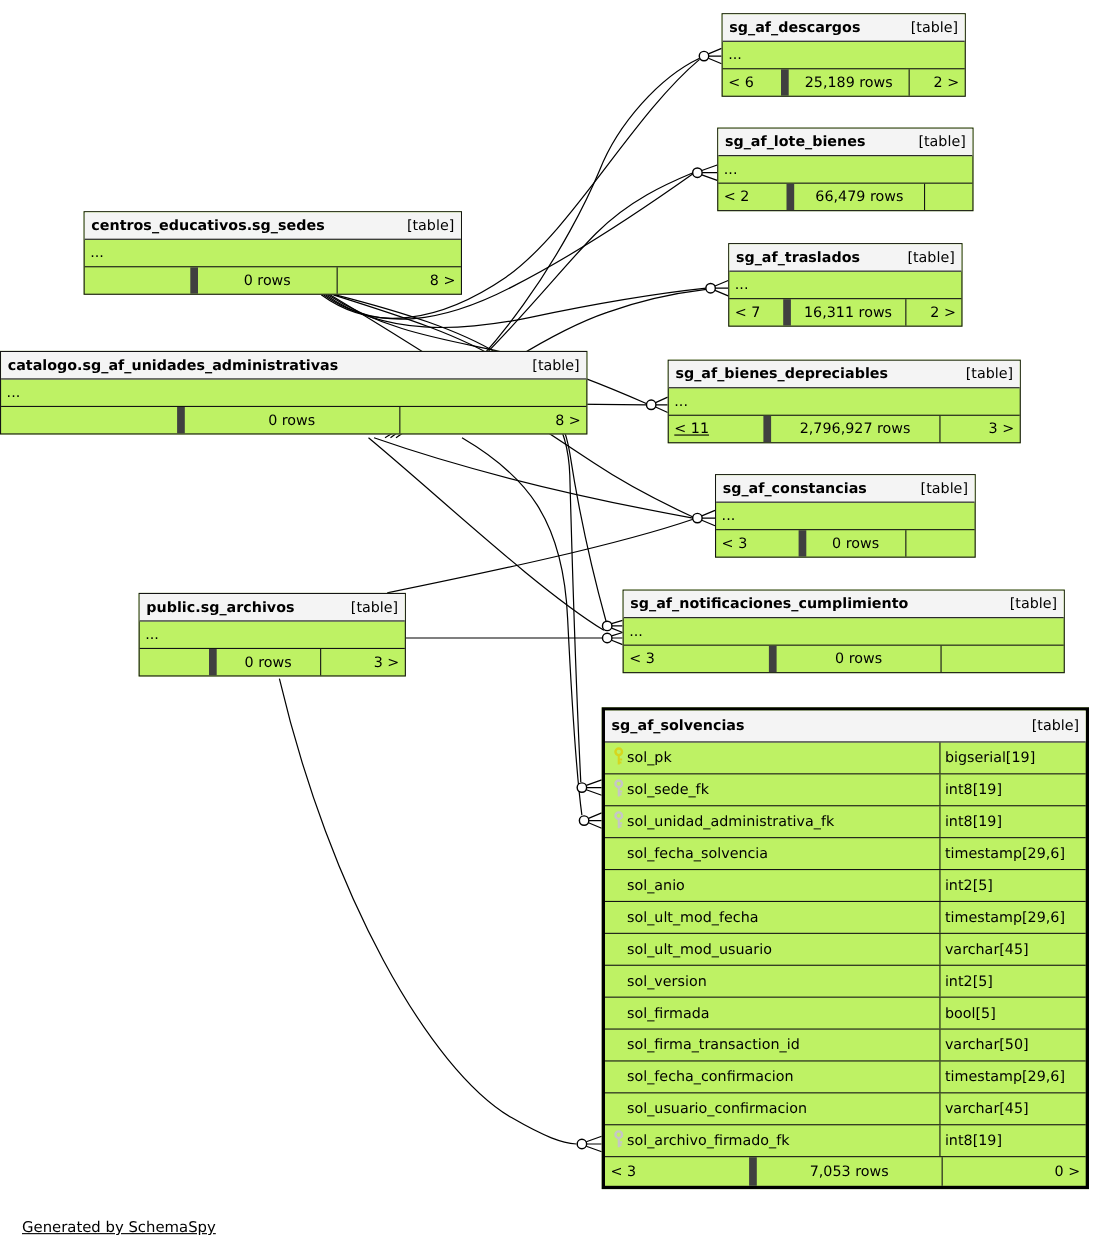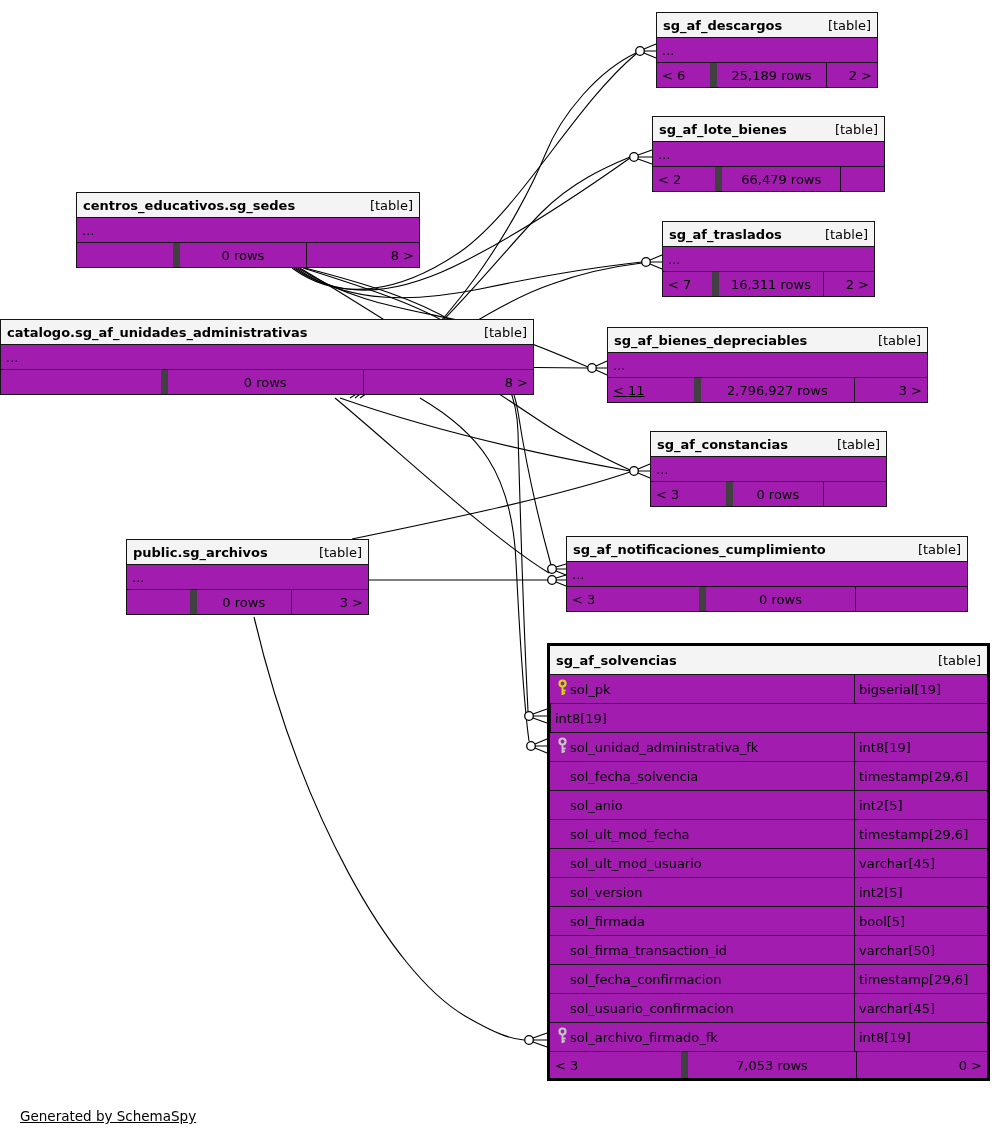--- a/index.html
+++ b/index.html
@@ -3,21 +3,21 @@
 <meta charset="utf-8">
 <style>
   html,body{margin:0;padding:0;background:#ffffff;}
   body{font-family:"DejaVu Sans","Liberation Sans",sans-serif;font-size:13px;color:#000;}
   #canvas{position:relative;width:1008px;height:1137px;background:#fff;overflow:hidden;}
   svg.connectors{position:absolute;left:0;top:0;z-index:0;}
   .rel{stroke:#000;stroke-width:1.1;fill:none;}
   .cf{stroke:#000;stroke-width:1.1;fill:none;}
   .dot{fill:#fff;stroke:#000;stroke-width:1.3;}
 
-  .tbl{position:absolute;z-index:1;background:#a21caf;border:1px solid #141414;box-sizing:border-box;}
+  .tbl{position:absolute;z-index:1;background:#bef264;border:1px solid #141414;box-sizing:border-box;}
   .tbl-title{display:flex;justify-content:space-between;align-items:center;height:25px;
              background:#f4f4f4;border-bottom:1px solid #141414;padding:0 6px;box-sizing:border-box;}
   .tname{font-weight:bold;white-space:nowrap;}
   .ttag{white-space:nowrap;padding-left:14px;}
   .tbl-mid{height:25px;border-bottom:1px solid #141414;box-sizing:border-box;
            display:flex;align-items:center;padding:0 5px;}
   .tbl-footer{display:flex;height:24px;box-sizing:border-box;}
   .fcell{display:flex;align-items:center;box-sizing:border-box;padding:0 5px;white-space:nowrap;}
   .fcell.mid{border-left:7px solid #404040;justify-content:center;}
   .fcell.right{border-left:1px solid #141414;justify-content:flex-end;}
@@ -232,20 +232,29 @@
             <span class="key pk"><svg width="11" height="17" viewBox="0 0 11 17">
                 <circle cx="5.5" cy="4.5" r="3" fill="none" stroke="currentColor" stroke-width="2.2"></circle>
                 <path d="M5.5 7.5 V16 M5.5 11.5 H8.6 M5.5 14.2 H8" stroke="currentColor" stroke-width="1.9" fill="none"></path>
               </svg></span>
           </span>
           <span>sol_pk</span>
         </span>
       <span class="col-type">bigserial[19]</span>
     </div>
     <div class="col-row">
+      <span class="col-name">
+          <span class="key-slot">
+            <span class="key fk"><svg width="11" height="17" viewBox="0 0 11 17">
+                <circle cx="5.5" cy="4.5" r="3" fill="none" stroke="currentColor" stroke-width="2.2"></circle>
+                <path d="M5.5 7.5 V16 M5.5 11.5 H8.6 M5.5 14.2 H8" stroke="currentColor" stroke-width="1.9" fill="none"></path>
+              </svg></span>
+          </span>
+          <span>sol_sede_fk</span>
+        </span>
       <span class="col-type">int8[19]</span>
     </div>
     <div class="col-row">
       <span class="col-name">
           <span class="key-slot">
             <span class="key fk"><svg width="11" height="17" viewBox="0 0 11 17">
                 <circle cx="5.5" cy="4.5" r="3" fill="none" stroke="currentColor" stroke-width="2.2"></circle>
                 <path d="M5.5 7.5 V16 M5.5 11.5 H8.6 M5.5 14.2 H8" stroke="currentColor" stroke-width="1.9" fill="none"></path>
               </svg></span>
           </span>

